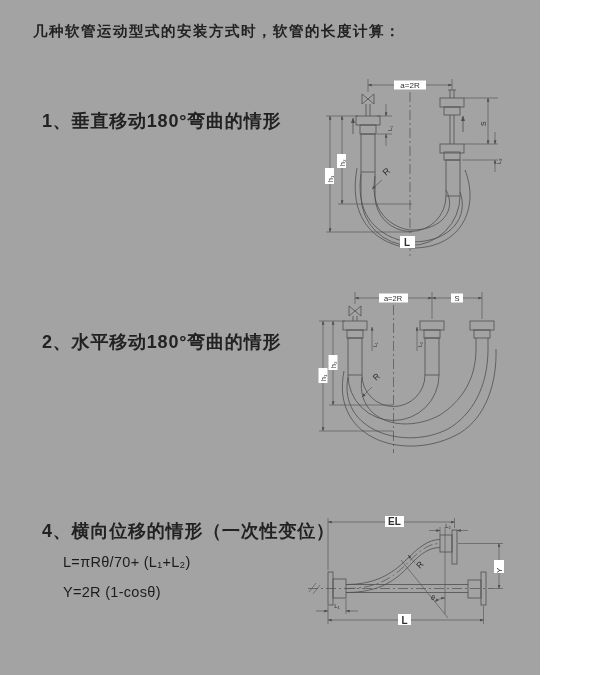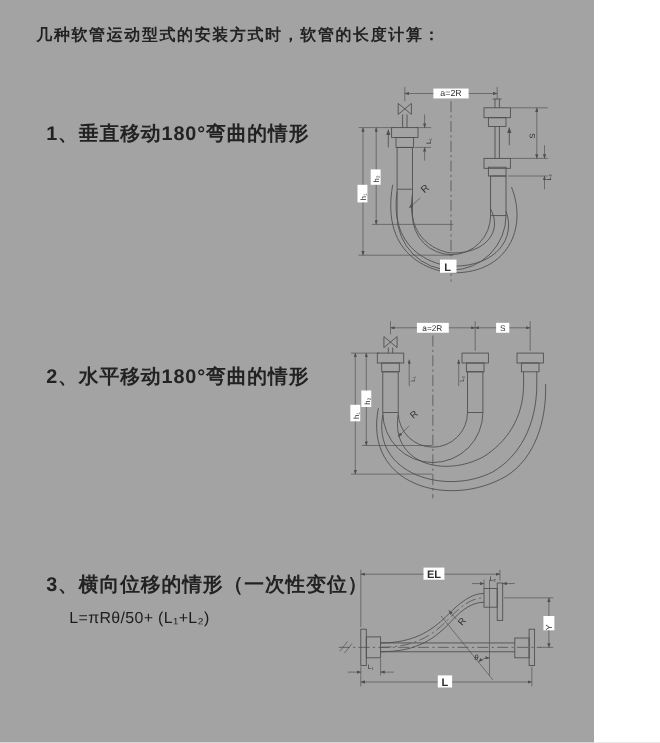--- a/index.html
+++ b/index.html
@@ -160,23 +160,24 @@
 
     <line class="thin" x1="72" y1="68" x2="72" y2="44" marker-end="url(#ar2)"></line>
     <text transform="translate(77,64) rotate(-90)" font-size="5.5">L₁</text>
     <line class="thin" x1="117" y1="68" x2="117" y2="44" marker-end="url(#ar2)"></line>
     <text transform="translate(122,64) rotate(-90)" font-size="5.5">L₂</text>
 
     <text transform="translate(76,98) rotate(-42)" font-size="8.5">R</text>
     <line class="thin" x1="72" y1="104" x2="62" y2="114" marker-end="url(#ar2)"></line>
   </svg>
 
-  <div class="sec-heading" style="left:42px; top:519px;">3、横向位移的情形（一次性变位）</div>
+  <div class="sec-heading" style="left:42px; top:519px;">4、横向位移的情形（一次性变位）</div>
   <div class="formulas" style="left:63px; top:547px;">
-    <div>L=πRθ/50+ (L₁+L₂)</div>
+    <div>L=πRθ/70+ (L₁+L₂)</div>
+    <div>Y=2R (1-cosθ)</div>
   </div>
 
   <svg class="diagram dg" style="left:300px; top:502px;" width="300" height="155" viewBox="0 0 300 155">
     <defs>
       <marker id="ar3" viewBox="0 0 8 6" refX="7.5" refY="3" markerWidth="7" markerHeight="5" orient="auto-start-reverse">
         <path d="M0,0 L8,3 L0,6 Z"></path>
       </marker>
     </defs>
 
     <path class="cl" d="M8,86.5 H192"></path>

